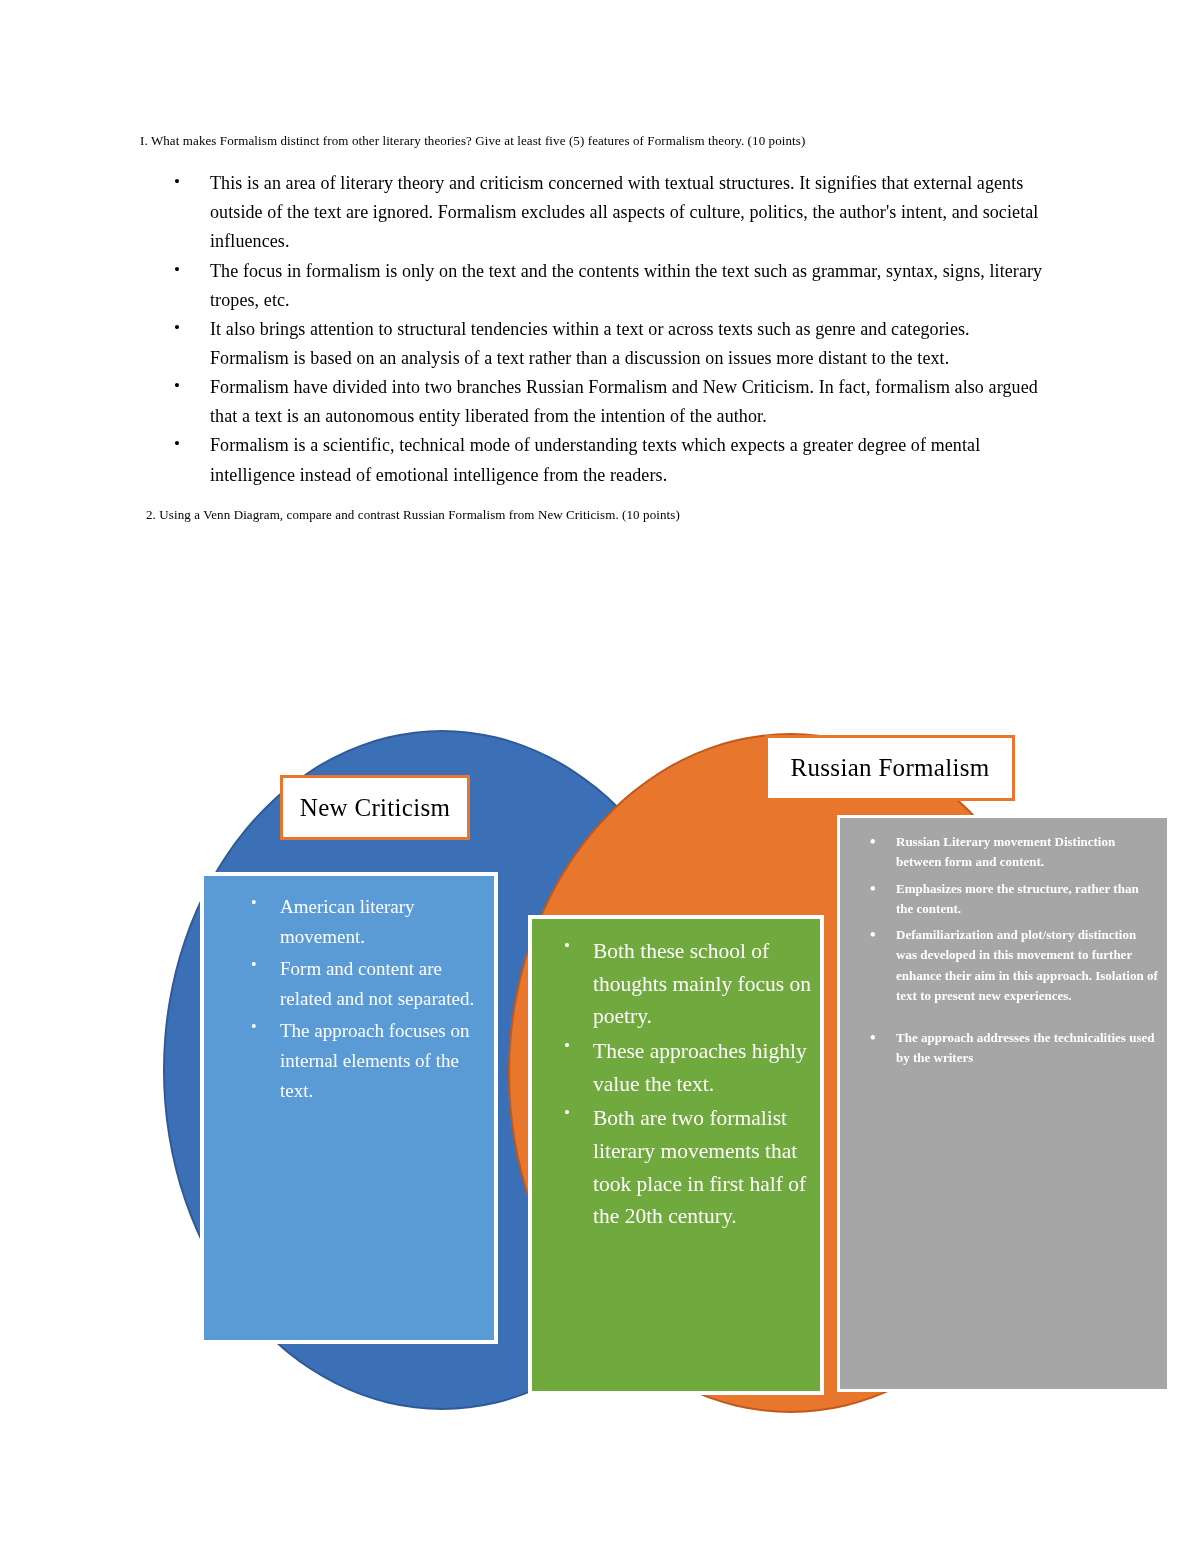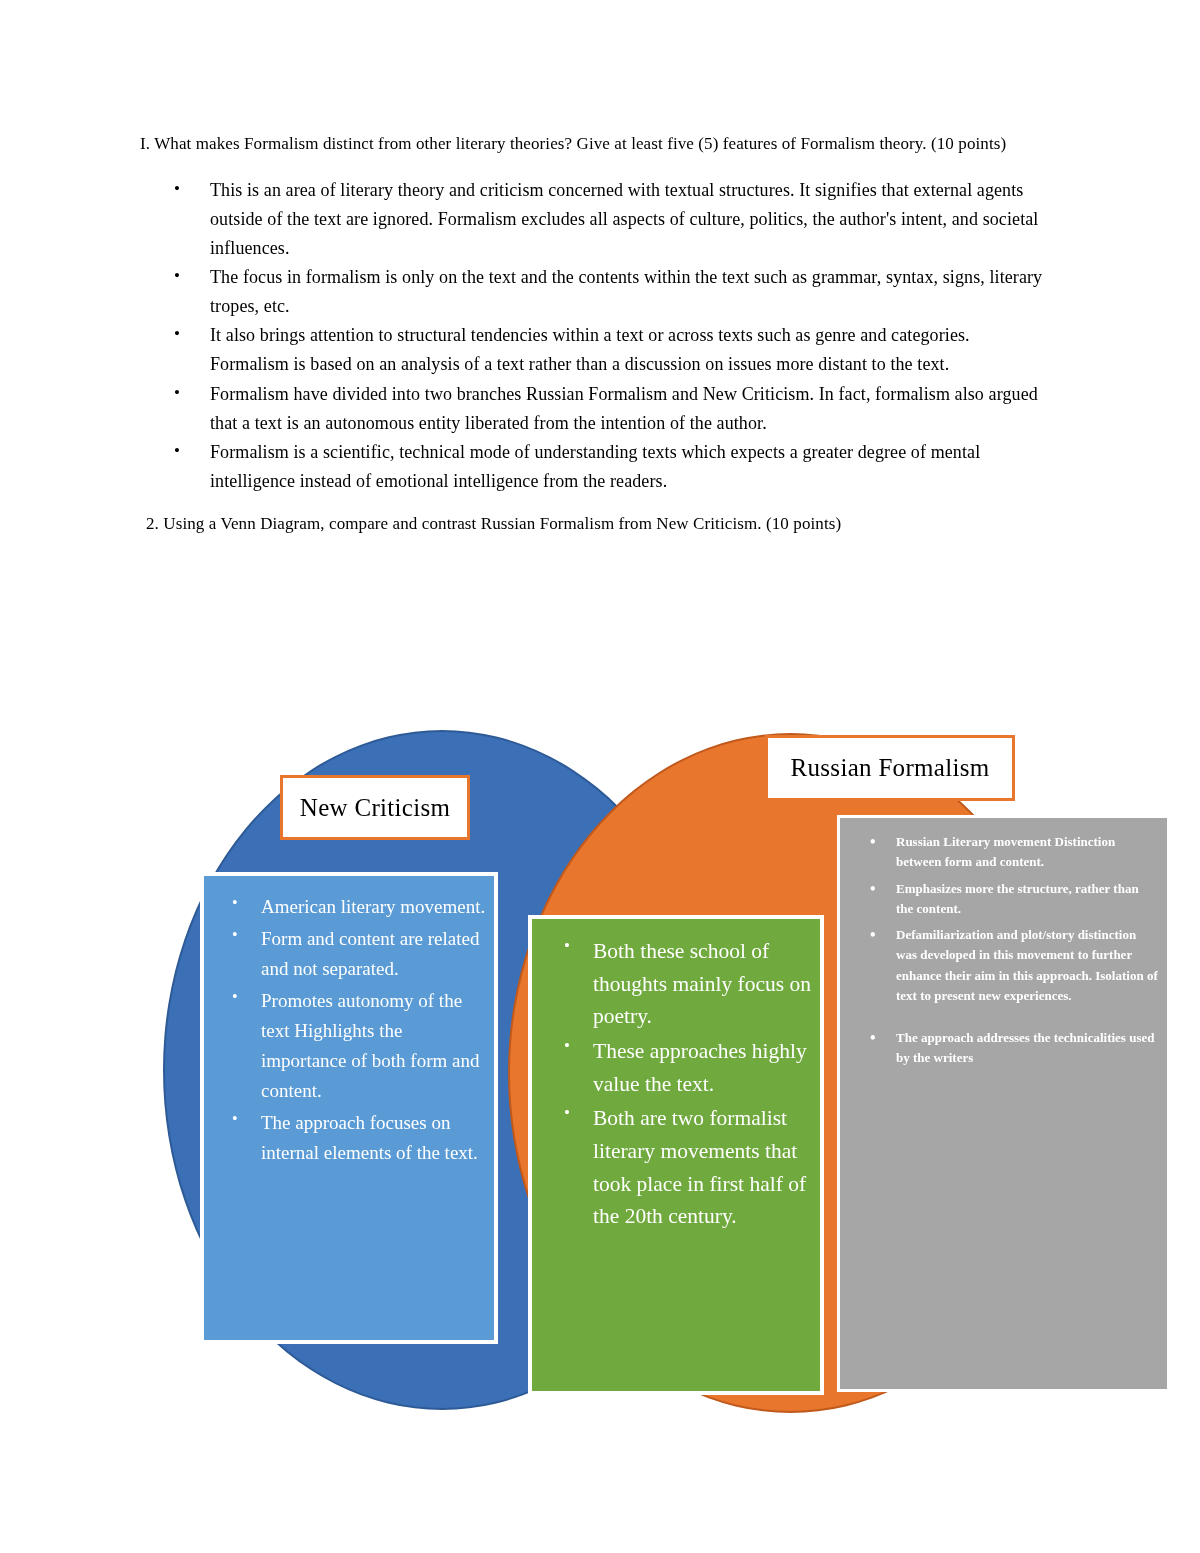--- a/index.html
+++ b/index.html
@@ -17,21 +17,21 @@
   }
 
   
   .doc {
     position: absolute;
     left: 140px;
     top: 130px;
     width: 905px;
   }
   .q-para {
-    font-size: 17px;
+    font-size: 13px;
     line-height: 1.62;
     margin: 0 0 0 0;
     letter-spacing: 0.1px;
   }
   .q-para.second {
     margin-top: 14px;
     padding-left: 6px;
   }
   ul.bullets {
     list-style: none;
@@ -136,21 +136,21 @@
     font-size: 16px;
   }
 
   .panel-blue {
     left: 200px;
     top: 172px;
     width: 298px;
     height: 472px;
     background: #5B9BD5;
     border: 4px solid #ffffff;
-    padding: 16px 8px 10px 0;
+    padding: 16px 8px 10px 19px;
     font-size: 19px;
     line-height: 1.58;
   }
   .panel-green {
     left: 528px;
     top: 176px;
     width: 296px;
     height: 480px;
     background: #70A93E;
     border: 4px solid #ffffff;
@@ -202,21 +202,20 @@
   <div class="ellipse ellipse-orange"></div>
 
   <div class="title-box title-russian-formalism">Russian Formalism</div>
 
   <div class="title-box title-new-criticism">New Criticism</div>
 
   <div class="panel panel-blue">
     <ul>
       <li>American literary movement.</li>
       <li>Form and content are related and not separated.</li>
-      <li> Promotes autonomy of the text Highlights the importance of both form and content.</li>
       <li>The approach focuses on internal elements of the text.</li>
     </ul>
   </div>
 
   <div class="panel panel-green">
     <ul>
       <li>Both these school of thoughts mainly focus on poetry.</li>
       <li>These approaches highly value the text.</li>
       <li>Both are two formalist literary movements that took place in first half of the 20th century.</li>
     </ul>

